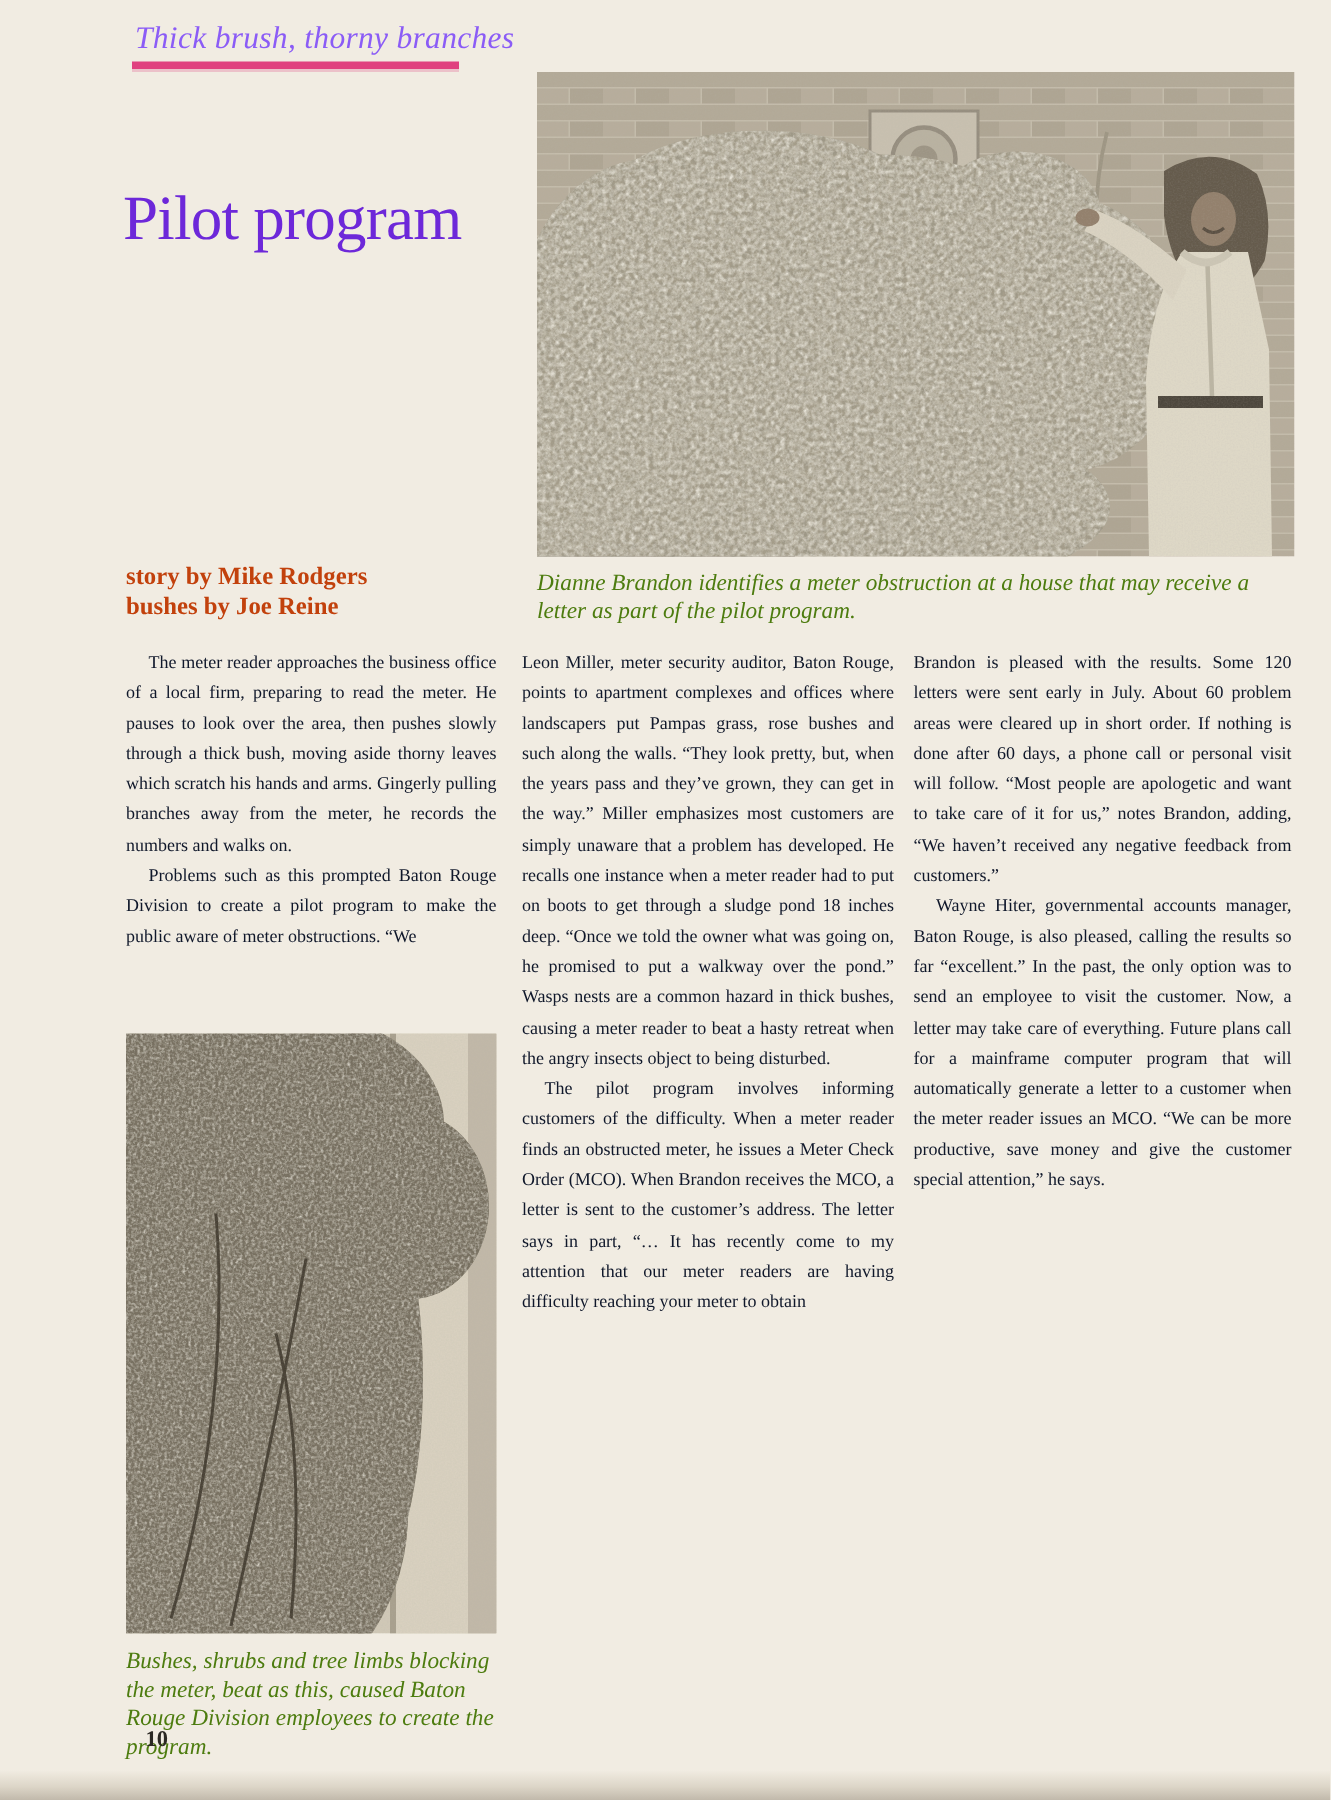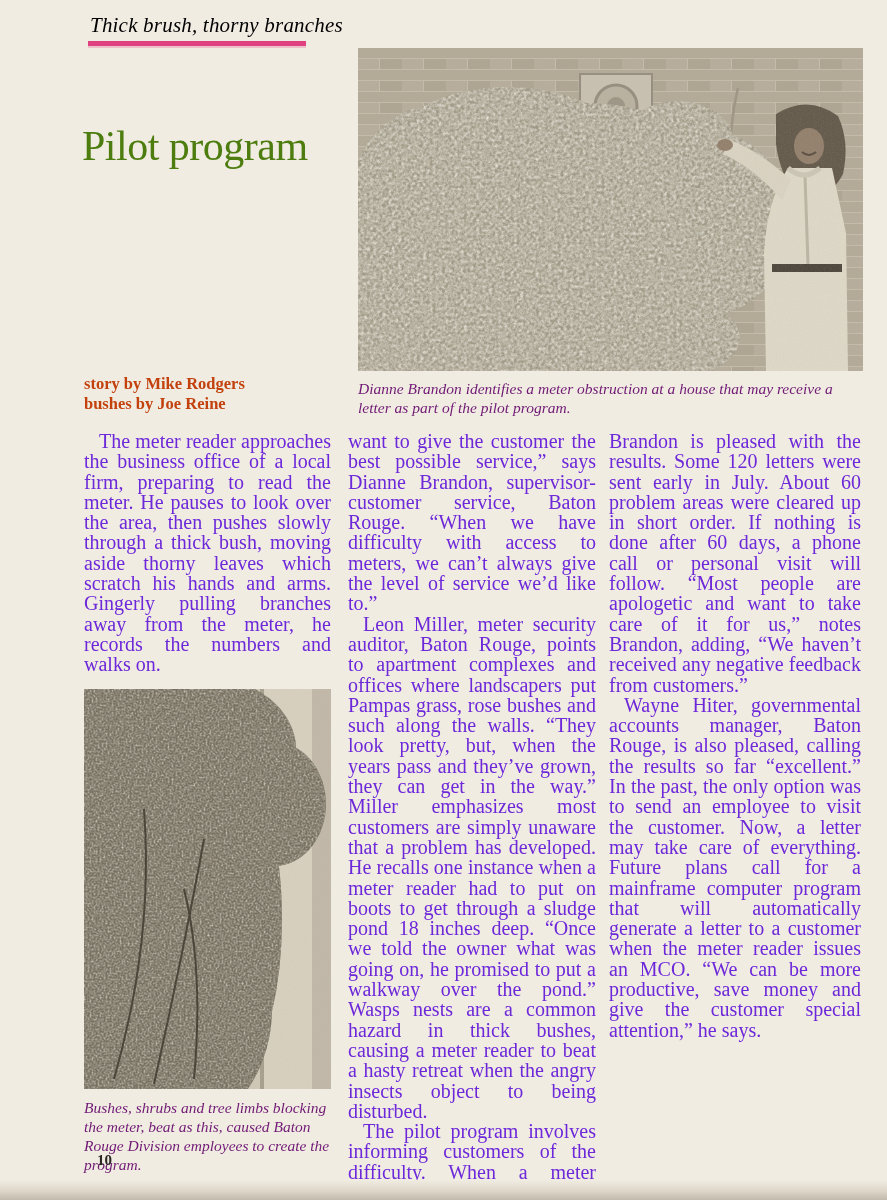--- a/index.html
+++ b/index.html
@@ -3,49 +3,49 @@
 <meta charset="utf-8">
 <style>
   html,body { margin:0; padding:0; background:#f1ece2; }
   .page {
     position:relative; width:887px; height:1200px; overflow:hidden;
     background:#f1ece2; color:#2e2b26;
     font-family:"Liberation Serif","DejaVu Serif",serif;
   }
   .eyebrow {
     position:absolute; left:90px; top:13px;
-    font-style:italic; font-size:21px; color:#000000; letter-spacing:.2px;
+    font-style:italic; font-size:21px; color:#8b5cf6; letter-spacing:.2px;
   }
   .accent-rule {
     position:absolute; left:88px; top:41px; width:218px; height:5px;
     background:#e0417f;
     box-shadow:0 2px 0 rgba(224,65,127,.25);
   }
   .title {
     position:absolute; left:82px; top:122px; margin:0;
     font-size:42px; line-height:48px; font-weight:400;
-    letter-spacing:-.5px; color:#4d7c0f;
+    letter-spacing:-.5px; color:#6d28d9;
   }
   .byline {
     position:absolute; left:84px; top:374px;
     font-weight:bold; font-size:16.5px; line-height:20px; color:#c2410c;
   }
   figure { margin:0; padding:0; }
   .photo-top { position:absolute; left:358px; top:48px; width:505px; height:323px; }
   .photo-bottom { position:absolute; left:84px; top:689px; width:247px; height:400px; }
   .photo-top svg, .photo-bottom svg { display:block; width:100%; height:100%; }
   .caption {
     position:absolute; font-style:italic; font-size:15.5px;
-    line-height:19px; color:#701a75;
+    line-height:19px; color:#4d7c0f;
   }
   .caption-top { left:358px; top:379px; width:505px; }
   .caption-bottom { left:84px; top:1098px; width:256px; }
   .col {
     position:absolute; top:431px;
-    font-size:20px; line-height:20.3px; text-align:justify; color:#6d28d9;
+    font-size:12px; line-height:20.3px; text-align:justify; color:#0f172a;
   }
   .col p { margin:0; }
   .col p + p, .col p.indent { text-indent:15px; }
   .col1 { left:84px;  width:247px; }
   .col2 { left:348px; width:248px; }
   .col3 { left:609px; width:252px; }
   .pagenum {
     position:absolute; left:85px; top:1152px;
     font-weight:bold; font-size:15px; color:#2b2823;margin-left:12px;
   }
@@ -145,24 +145,24 @@
 
       <rect width="505" height="323" filter="url(#grain)" opacity="0.5"></rect>
       <rect width="505" height="323" fill="#ece6d6" opacity="0.10"></rect>
     </svg>
   </figure>
 
   <figcaption class="caption caption-top">Dianne Brandon identifies a meter obstruction at a house that may receive a letter as part of the pilot program.</figcaption>
 
   <div class="col col1">
     <p class="indent">The meter reader approaches the business office of a local firm, preparing to read the meter. He pauses to look over the area, then pushes slowly through a thick bush, moving aside thorny leaves which scratch his hands and arms. Gingerly pulling branches away from the meter, he records the numbers and walks on.</p>
+    <p>Problems such as this prompted Baton Rouge Division to create a pilot program to make the public aware of meter obstructions. “We</p>
   </div>
 
   <div class="col col2">
-    <p>want to give the customer the best possible service,” says Dianne Brandon, supervisor-customer service, Baton Rouge. “When we have difficulty with access to meters, we can’t always give the level of service we’d like to.”</p>
     <p>Leon Miller, meter security auditor, Baton Rouge, points to apartment complexes and offices where landscapers put Pampas grass, rose bushes and such along the walls. “They look pretty, but, when the years pass and they’ve grown, they can get in the way.” Miller emphasizes most customers are simply unaware that a problem has developed. He recalls one instance when a meter reader had to put on boots to get through a sludge pond 18 inches deep. “Once we told the owner what was going on, he promised to put a walkway over the pond.” Wasps nests are a common hazard in thick bushes, causing a meter reader to beat a hasty retreat when the angry insects object to being disturbed.</p>
     <p>The pilot program involves informing customers of the difficulty. When a meter reader finds an obstructed meter, he issues a Meter Check Order (MCO). When Brandon receives the MCO, a letter is sent to the customer’s address. The letter says in part, “… It has recently come to my attention that our meter readers are having difficulty reaching your meter to obtain</p>
   </div>
 
   <div class="col col3">
     <p>Brandon is pleased with the results. Some 120 letters were sent early in July. About 60 problem areas were cleared up in short order. If nothing is done after 60 days, a phone call or personal visit will follow. “Most people are apologetic and want to take care of it for us,” notes Brandon, adding, “We haven’t received any negative feedback from customers.”</p>
     <p>Wayne Hiter, governmental accounts manager, Baton Rouge, is also pleased, calling the results so far “excellent.” In the past, the only option was to send an employee to visit the customer. Now, a letter may take care of everything. Future plans call for a mainframe computer program that will automatically generate a letter to a customer when the meter reader issues an MCO. “We can be more productive, save money and give the customer special attention,” he says.</p>
   </div>
 
   <figure class="photo-bottom">

